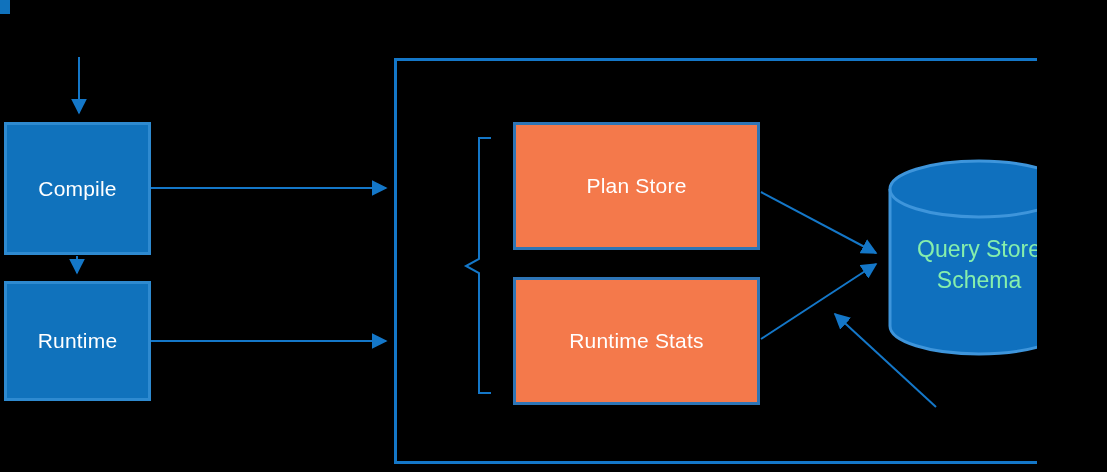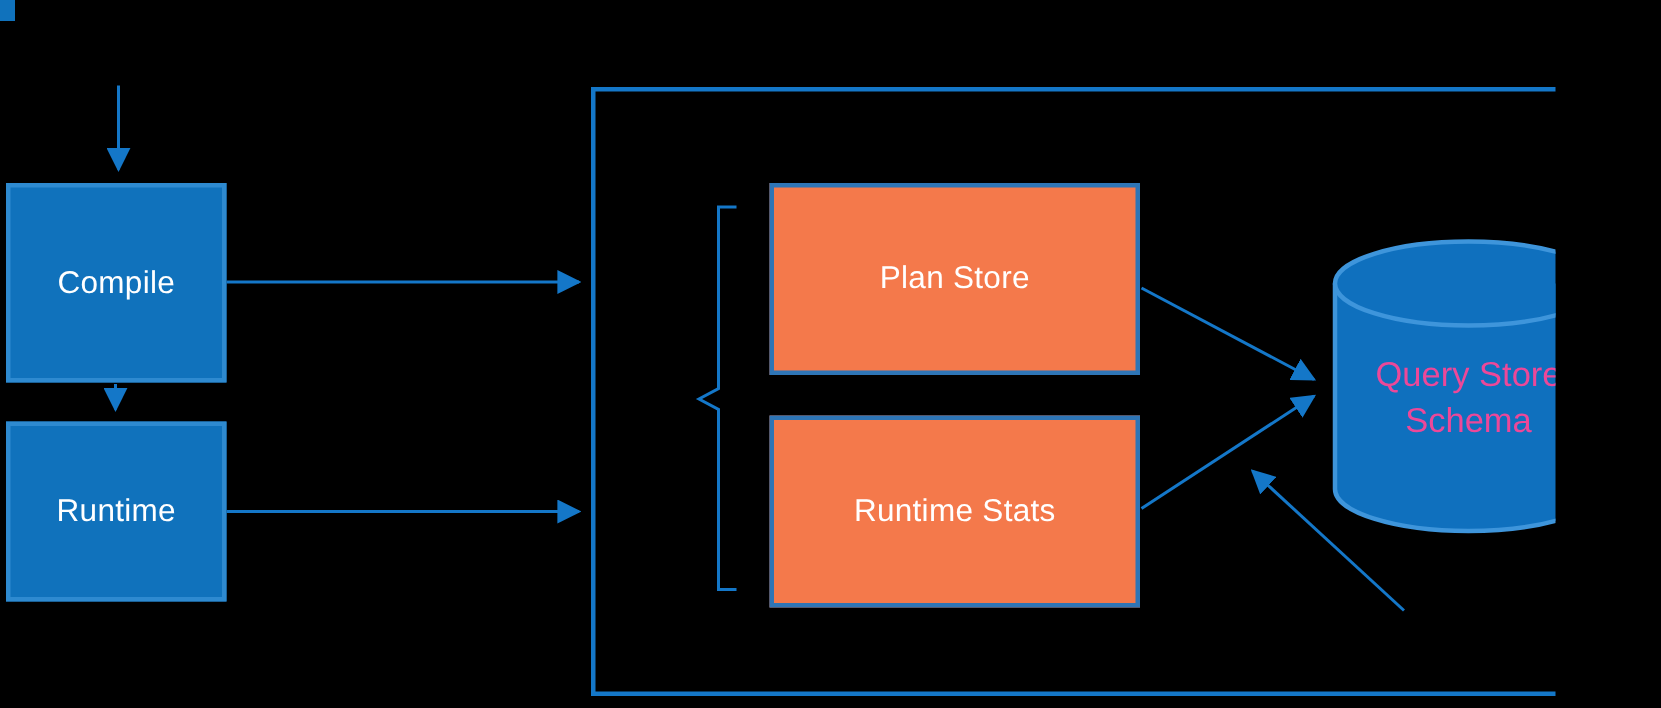--- a/index.html
+++ b/index.html
@@ -53,21 +53,21 @@
   }
   .compile-node  { left: 4px;  top: 122px; width: 147px; height: 133px; }
   .execute-node  { left: 4px;  top: 281px; width: 147px; height: 120px; }
   .plan-store-node    { left: 513px; top: 122px; width: 247px; height: 128px; }
   .runtime-stats-node { left: 513px; top: 277px; width: 247px; height: 128px; }
   .schema-label {
     position: absolute;
     left: 884px; top: 234px;
     width: 190px;
     text-align: center;
-    color: #ec4899;
+    color: #86efac;
     font-size: 23px;
     line-height: 31px;
     z-index: 4;
   }
   .corner-fragment {
     position: absolute;
     left: 0; top: 0;
     width: 10px; height: 14px;
     background: #1072BC;
     z-index: 2;

